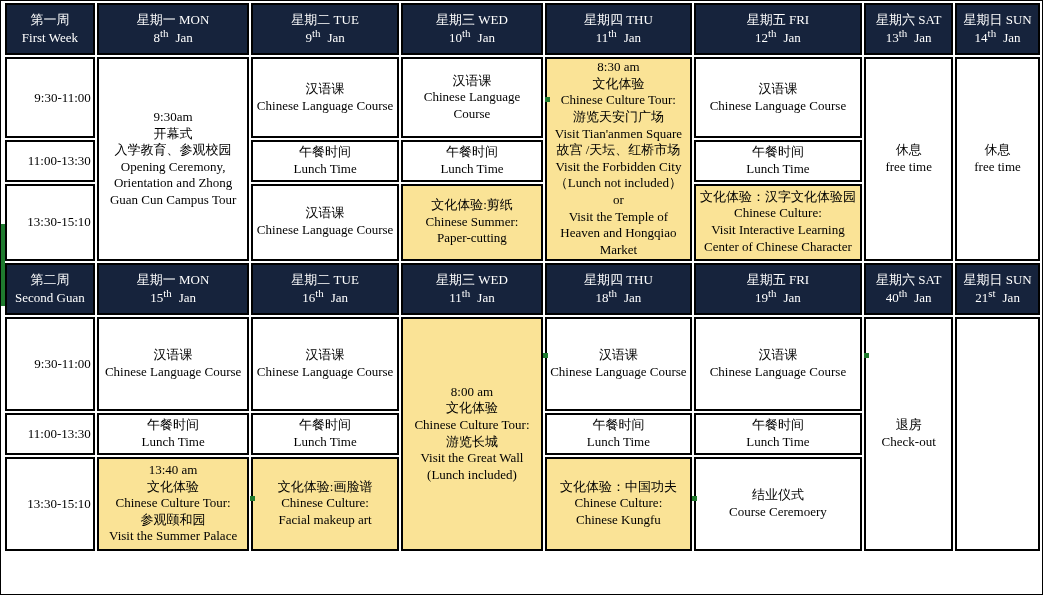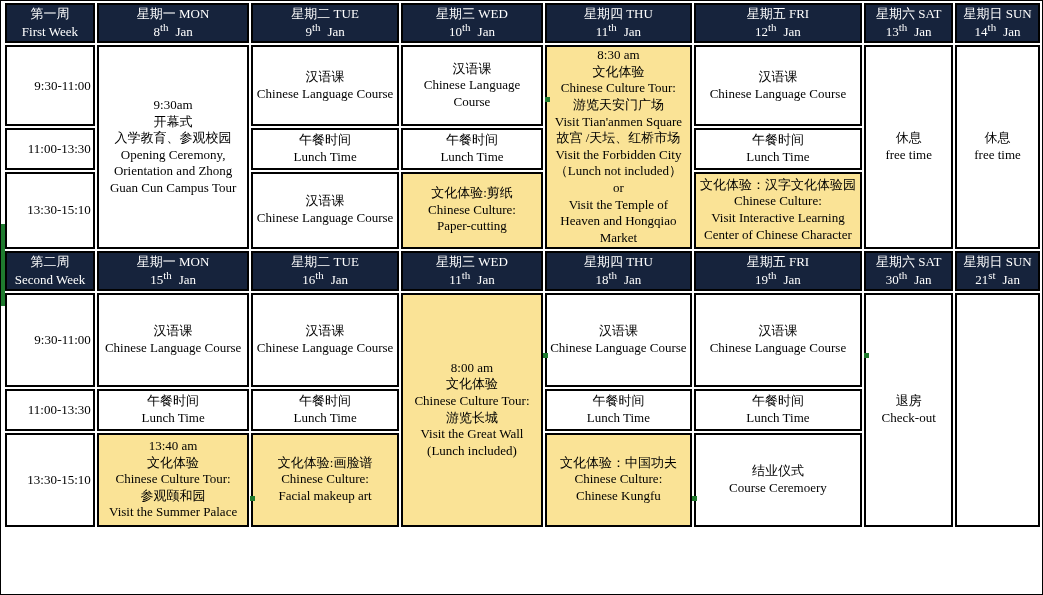--- a/index.html
+++ b/index.html
@@ -24,21 +24,21 @@
   }
   .day-head{
     background:var(--header-bg,#16233C);color:#fff;font-weight:normal;
     font-size:13px;line-height:1.35;
   }
   .day-head sup{font-size:11px;line-height:0;}
   .day-head .mo{margin-left:7px;}
   .time{font-size:13px;text-align:right;}
   .cell{font-size:13px;line-height:1.28;white-space:pre-line;}
   .hl{background:var(--highlight-bg,#FAE396);}
-  tr.hd{height:40px;}
+  tr.hd{height:52px;}
   tr.r1a{height:80px;} tr.r2a{height:41px;} tr.r3a{height:76px;}
   tr.r1b{height:94px;} tr.r2b{height:42px;} tr.r3b{height:94px;}
   .marker{position:absolute;background:var(--marker-green,#1F7B2E);}
   .m-bar{left:0;top:223px;width:4px;height:82px;}
   .m2{left:544px;top:96px;width:5px;height:5px;}
   .m3{left:542px;top:352px;width:5px;height:5px;}
   .m4{left:863px;top:352px;width:5px;height:5px;}
   .m5{left:249px;top:495px;width:5px;height:5px;}
   .m6{left:691px;top:495px;width:5px;height:5px;}
 </style>
@@ -134,32 +134,32 @@
       <td class="cell">午餐时间
 Lunch Time</td>
       <td class="cell">午餐时间
 Lunch Time</td>
     </tr>
     <tr class="r3a">
       <td class="time">13:30-15:10</td>
       <td class="cell">汉语课
 Chinese Language Course</td>
       <td class="cell hl">文化体验:剪纸
-Chinese Culture:
+Chinese Summer:
 Paper-cutting</td>
       <td class="cell hl">文化体验：汉字文化体验园
 Chinese Culture:
 Visit Interactive Learning
 Center of Chinese Character</td>
     </tr>
 
     <tr class="hd">
       <th class="day-head">
         <div>第二周</div>
-        <div>Second Week</div>
+        <div>Second Guan</div>
       </th>
       <th class="day-head">
         <div>星期一 MON</div>
         <div><span>15</span><sup>th</sup><span class="mo">Jan</span></div>
       </th>
       <th class="day-head">
         <div>星期二 TUE</div>
         <div><span>16</span><sup>th</sup><span class="mo">Jan</span></div>
       </th>
       <th class="day-head">
@@ -169,21 +169,21 @@
       <th class="day-head">
         <div>星期四 THU</div>
         <div><span>18</span><sup>th</sup><span class="mo">Jan</span></div>
       </th>
       <th class="day-head">
         <div>星期五 FRI</div>
         <div><span>19</span><sup>th</sup><span class="mo">Jan</span></div>
       </th>
       <th class="day-head">
         <div>星期六 SAT</div>
-        <div><span>30</span><sup>th</sup><span class="mo">Jan</span></div>
+        <div><span>40</span><sup>th</sup><span class="mo">Jan</span></div>
       </th>
       <th class="day-head">
         <div>星期日 SUN</div>
         <div><span>21</span><sup>st</sup><span class="mo">Jan</span></div>
       </th>
     </tr>
 
     <tr class="r1b">
       <td class="time">9:30-11:00</td>
       <td class="cell">汉语课

